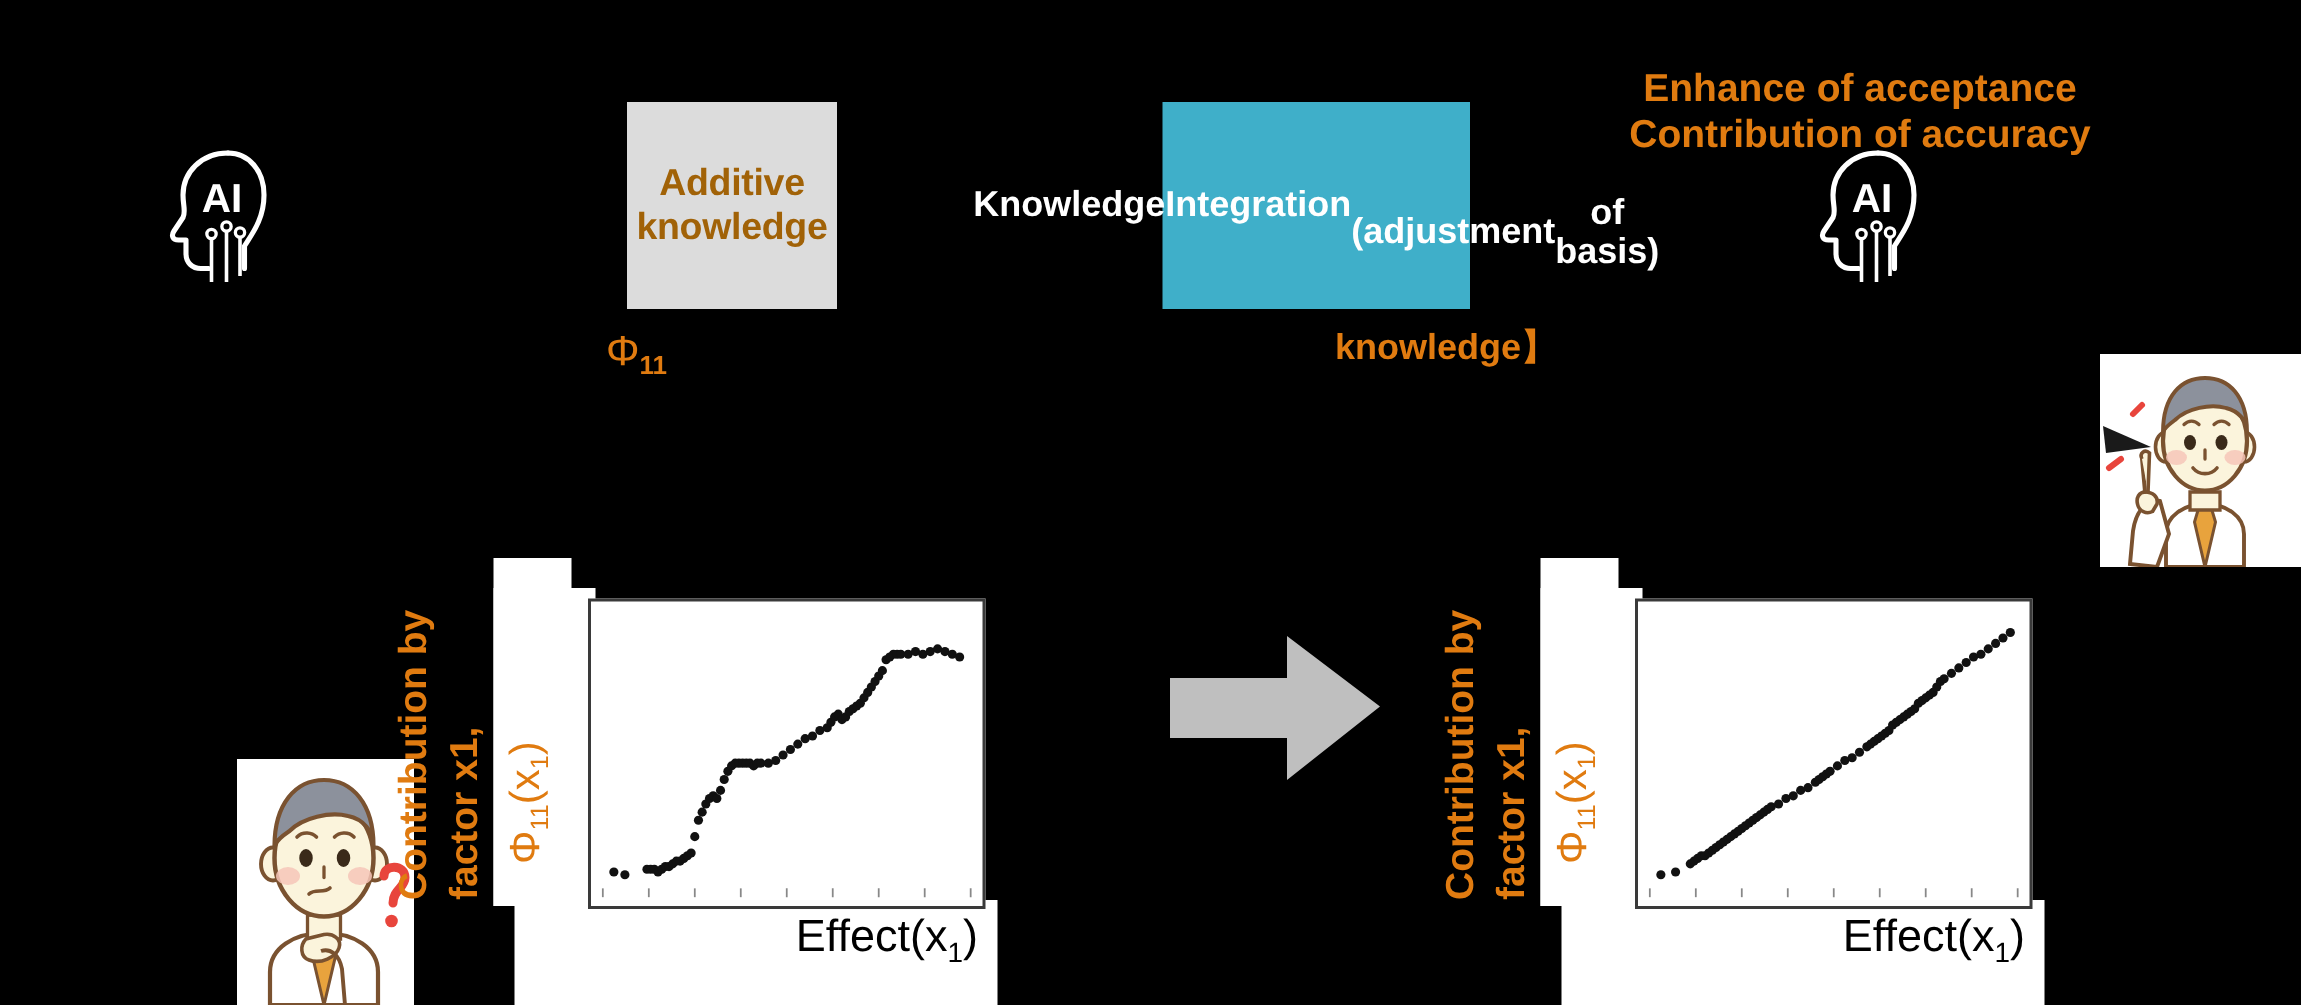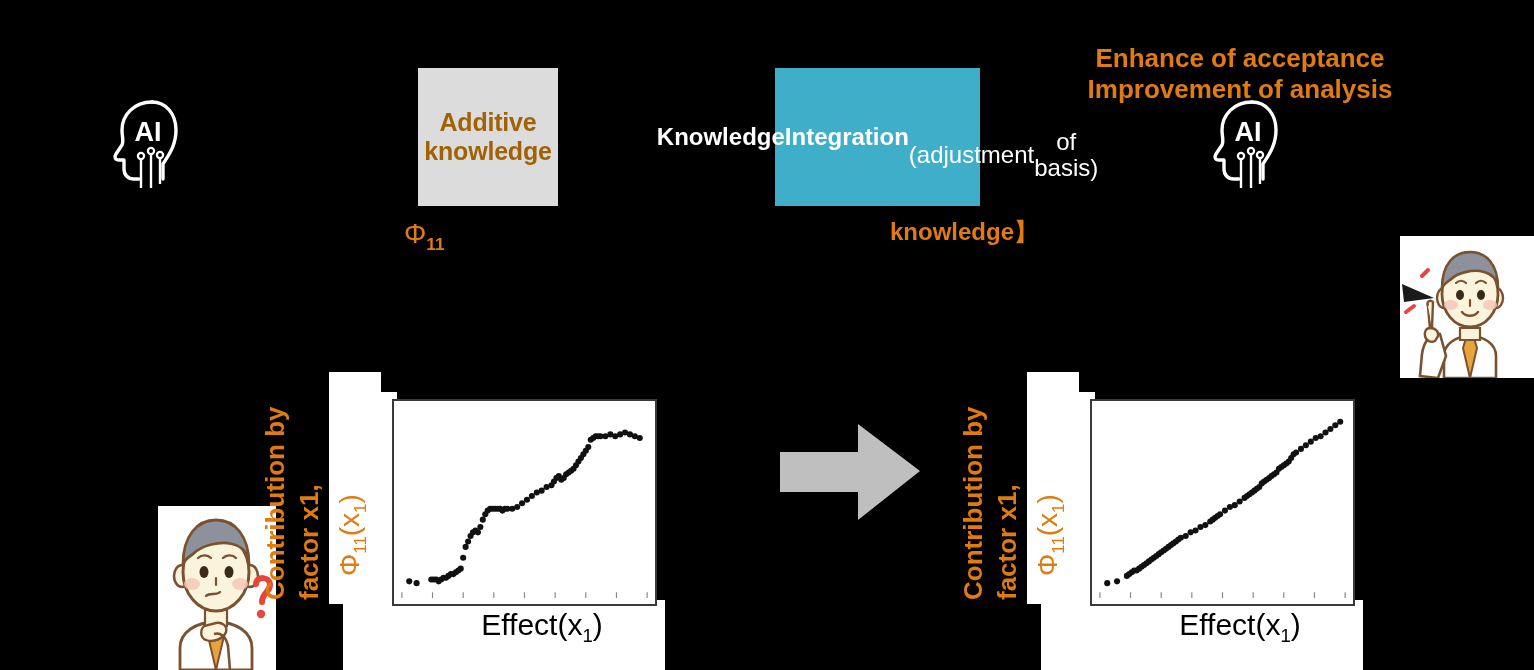--- a/index.html
+++ b/index.html
@@ -46,21 +46,21 @@
     background: #3FAFC9;
     color: #FFFFFF;
     display: flex;
     flex-direction: row;
     align-items: center;
     justify-content: center;
     text-align: center;
     line-height: 1.1;
   }
   .teal-box .ki-strong { font-weight: bold; }
-  .teal-box .ki-light  { font-weight: normal; margin-top: 36px; }
+  .teal-box .ki-light  { font-weight: bold; margin-top: 36px; }
   .hdr-orange {
     position: absolute;
     color: #E07B10;
     font-weight: bold;
     text-align: center;
     line-height: 1.18;
     white-space: nowrap;
   }
   .domain-knowledge {
     position: absolute;
@@ -109,39 +109,39 @@
     line-height: 1.0;
   }
   .ylab-phi sub { font-size: 0.6em; }
 
   .xlab {
     position: absolute;
     color: #000000;
     background: #FFFFFF;
     white-space: nowrap;
     font-weight: normal;
-    text-align: center;
+    text-align: right;
   }
   .xlab sub { font-size: 0.62em; }
 
   
   .big-arrow { position: absolute; }
 
   
   .person { position: absolute; background: #FFFFFF; overflow: hidden; }
   .person svg { display: block; }
 </style>
 </head>
 <body>
 
 <div class="stage">
 
   <div class="hdr-orange" style="left:1040px; top:14px; width:400px; font-size:26px;margin-top:29px;">
     <div>Enhance of acceptance</div>
-    <div>Improvement of analysis</div>
+    <div>Contribution of accuracy</div>
   </div>
 
   <div class="ai-icon" style="left:108px; top:96px; width:78px; height:96px;">
     <svg width="78" height="96" viewBox="0 0 78 96" fill="none">
       <path d="M44 6 C26 6 14 19 14 34 C14 41 16 45 14 49 L8 58 C6 61 7 64 11 64 L16 64 L16 73 C16 79 20 83 26 83 L31 83" stroke="#ffffff" stroke-width="3.4" fill="none" stroke-linecap="round" stroke-linejoin="round"></path>
       <path d="M44 6 C58 6 68 18 68 34 C68 50 60 60 55 68 L55 83" stroke="#ffffff" stroke-width="3.4" fill="none" stroke-linecap="round"></path>
       <text x="40" y="45" font-family="Liberation Sans, sans-serif" font-size="27" font-weight="bold" fill="#ffffff" text-anchor="middle">AI</text>
       <circle cx="33" cy="60" r="3.1" stroke="#ffffff" stroke-width="2.2" fill="none"></circle>
       <circle cx="43" cy="55" r="3.1" stroke="#ffffff" stroke-width="2.2" fill="none"></circle>
       <circle cx="52" cy="59" r="3.1" stroke="#ffffff" stroke-width="2.2" fill="none"></circle>

